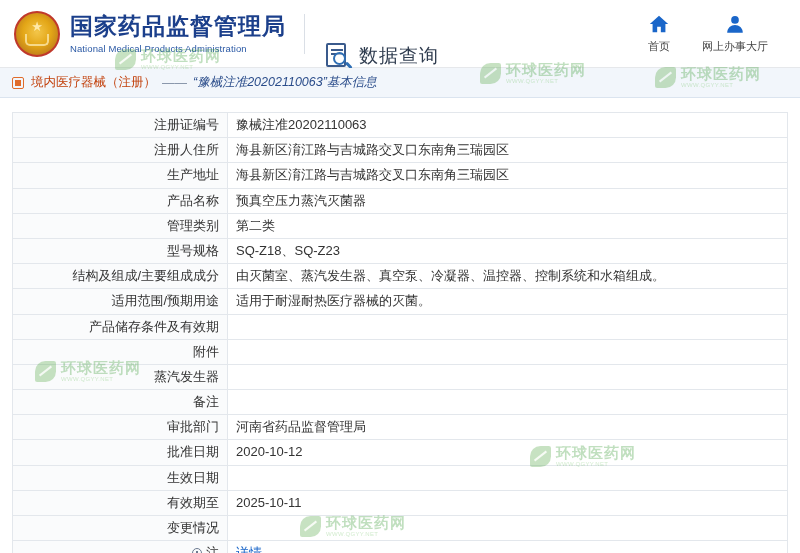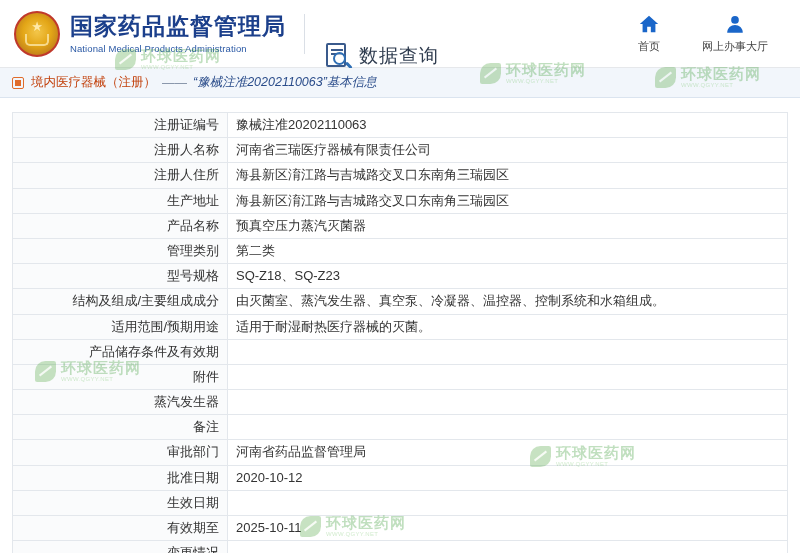--- a/index.html
+++ b/index.html
@@ -101,21 +101,21 @@
   .query-text {
     font-size: 19px;
     color: #2e3b4e;
     font-weight: 500;
     letter-spacing: 1px;
   }
   .header-right {
     margin-left: auto;
     display: flex;
     align-items: flex-start;
-    gap: 42px;
+    gap: 32px;
     padding-right: 12px;
   }
   .hr-item {
     display: flex;
     flex-direction: column;
     align-items: center;
     gap: 4px;
     cursor: pointer;
   }
   .hr-item .label { font-size: 11px; color: #444; }
@@ -274,24 +274,20 @@
   </div>
 
   <div class="table-wrap">
     <table class="info">
       <tbody>
         <tr>
           <td class="lbl">注册证编号</td>
           <td class="val">豫械注准20202110063</td>
         </tr>
         <tr>
-          <td class="lbl">注册人名称</td>
-          <td class="val">河南省三瑞医疗器械有限责任公司</td>
-        </tr>
-        <tr>
           <td class="lbl">注册人住所</td>
           <td class="val">海县新区淯江路与吉城路交叉口东南角三瑞园区</td>
         </tr>
         <tr>
           <td class="lbl">生产地址</td>
           <td class="val">海县新区淯江路与吉城路交叉口东南角三瑞园区</td>
         </tr>
         <tr>
           <td class="lbl">产品名称</td>
           <td class="val">预真空压力蒸汽灭菌器</td>

